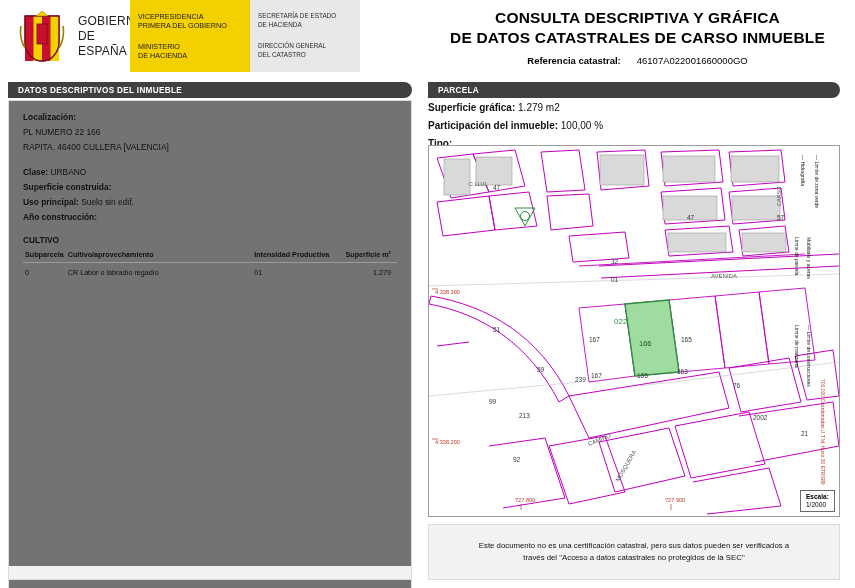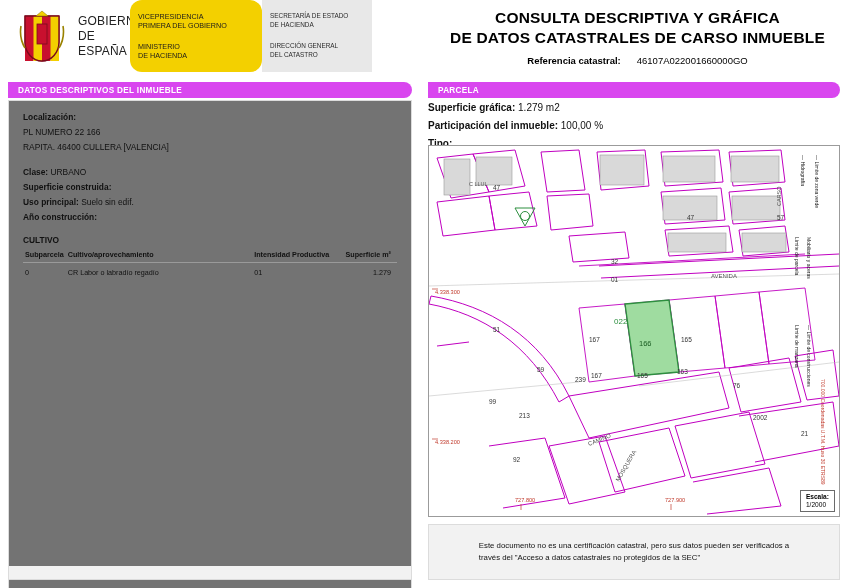--- a/index.html
+++ b/index.html
@@ -46,30 +46,29 @@
     width: 52px;
     font-size: 12px;
     color: #222;
     display: flex;
     flex-direction: column;
     justify-content: center;
     line-height: 1.25;
     letter-spacing: .2px;
   }
   .yellowband {
-    width: 132px;
+    width: 120px;
     background: #f3d000;
     display: flex;
     flex-direction: column;
     justify-content: space-around;
     padding: 6px 6px 6px 8px;
     font-size: 7.2px;
     color: #1a1a1a;
     line-height: 1.3;
-    border-radius: 12px;
   }
   .yellowband .grp { margin: 2px 0; }
   .greyband {
     width: 110px;
     background: #e8e8e8;
     display: flex;
     flex-direction: column;
     justify-content: space-around;
     padding: 6px 6px 6px 8px;
     font-size: 6.4px;
@@ -99,21 +98,21 @@
     font-size: 9.5px;
     color: #000;
   }
   .refline .lbl { font-weight: bold; }
   .refline .val { margin-left: 16px; }
 
   
   .bar {
     position: absolute;
     height: 16px;
-    background: #d946ef;
+    background: #404040;
     color: #ffffff;
     font-size: 8.2px;
     font-weight: bold;
     letter-spacing: .3px;
     display: flex;
     align-items: center;
     padding-left: 10px;
     border-radius: 0 8px 8px 0;
   }
   #bar-left  { left: 8px;  top: 82px; width: 404px; }
@@ -219,21 +218,21 @@
     border: 1px solid #dcdcdc;
     display: flex;
     align-items: center;
     justify-content: center;
     padding: 4px 16px;
   }
   .footer p {
     margin: 0;
     font-size: 7.8px;
     line-height: 1.55;
-    text-align: left;
+    text-align: center;
     color: #111;
   }
   .left-foot {
     position: absolute;
     left: 8px; top: 566px;
     width: 404px; height: 14px;
     background: #f2f2f2;
     border: 1px solid #dcdcdc;
     border-top: none;
   }

